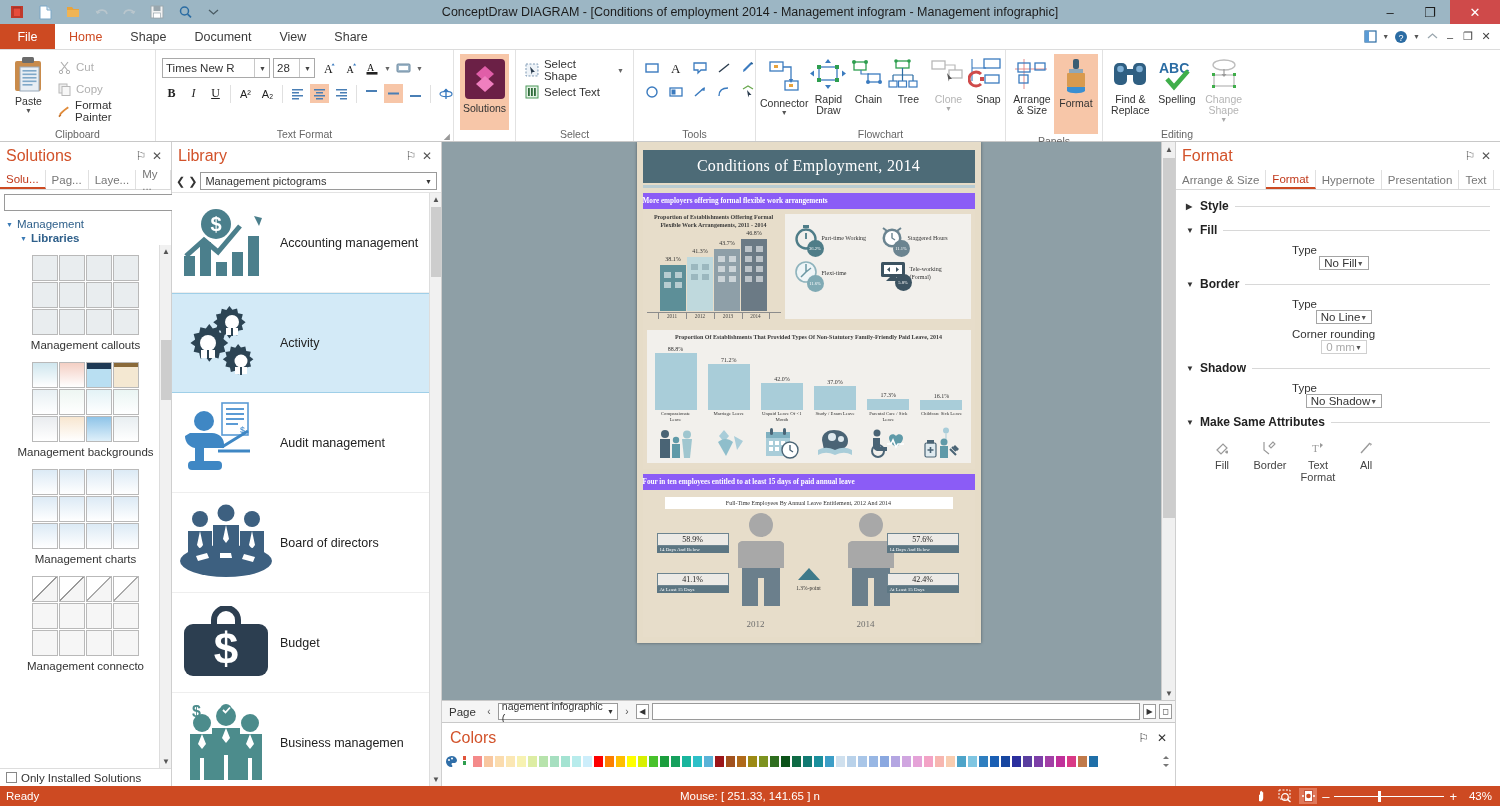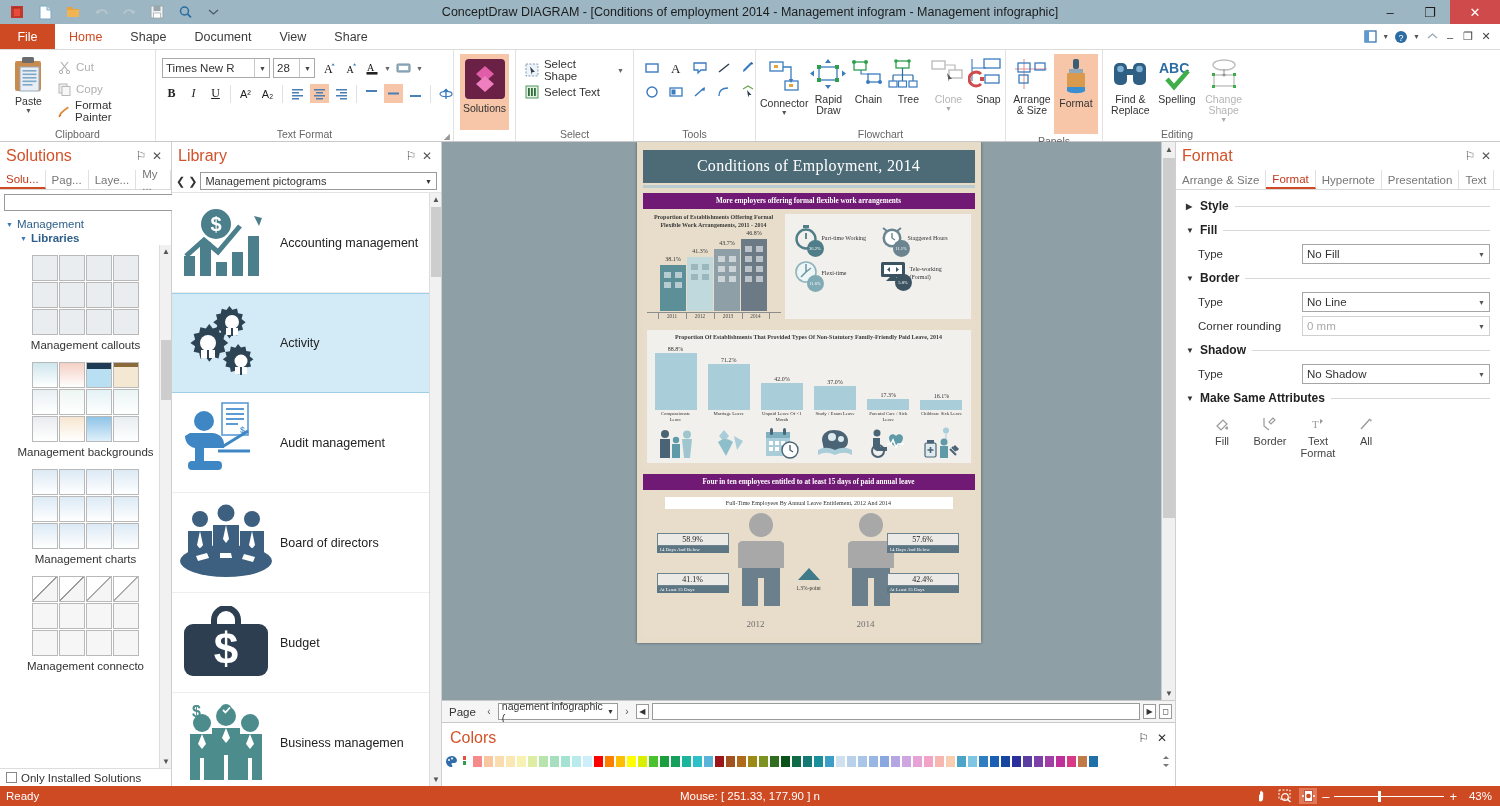--- a/index.html
+++ b/index.html
@@ -130,21 +130,21 @@
   .sw { width:11px; height:13px; border:1px solid #fff; flex:0 0 auto; }
   .sw-ctrl { width:14px; height:14px; display:flex; align-items:center; justify-content:center; cursor:pointer; }
 
   
   .fmt-panel { width:325px; border-left:1px solid #cfcfcf; }
   .fmt-body { flex:1; overflow:hidden; padding:6px 10px 0 10px; }
   .sect { margin-bottom:4px; }
   .sect-hd { display:flex; align-items:center; gap:6px; font-weight:bold; font-size:12px; color:#222; padding:3px 0; cursor:pointer; }
   .sect-hd .tri { font-size:8px; color:#333; width:8px; }
   .sect-line { flex:1; height:1px; background:#d8d8d8; }
-  .fld { display:flex; align-items:center; margin:4px 0 4px 12px; }
+  .fld { display:flex; align-items:center; margin:4px 0 4px 12px;flex-direction:column; }
   .fld .flabel { width:104px; font-size:11.5px; color:#333; }
   .fsel { flex:1; height:20px; border:1px solid #a5a5a5; background:#fff; display:flex; align-items:center; padding:0 4px; font-size:11.5px; cursor:pointer; }
   .fsel.disabled { color:#aaa; border-color:#d0d0d0; }
   .fsel .dd { margin-left:auto; font-size:7px; color:#555; }
   .msa { display:flex; gap:0px; margin:8px 0 0 12px; }
   .msa-item { width:48px; display:flex; flex-direction:column; align-items:center; font-size:11px; color:#444; cursor:pointer; }
   .msa-item .lbl { margin-top:3px; text-align:center; line-height:12px; }
 
   
   .statusbar { height:20px; background:#cd4a22; color:#fff; display:flex; align-items:center; font-size:11.5px; flex:0 0 auto; position:relative; }
@@ -154,21 +154,21 @@
   .sb-ico { width:18px; height:16px; display:flex; align-items:center; justify-content:center; cursor:pointer; }
   .sb-ico.sel { background:#e0785a; }
   .zoom-track { width:110px; height:16px; position:relative; display:flex; align-items:center; cursor:pointer; }
   .zoom-line { position:absolute; left:0; right:0; height:1px; background:#fff; }
   .zoom-knob { position:absolute; left:44px; width:3px; height:11px; background:#fff; }
   .zoom-pct { min-width:30px; text-align:right; }
 
   
   .ig-title { background:#4d6b77; color:#fff; text-align:center; font-family:"Liberation Serif", serif; font-size:16px; padding:7px 0 8px 0; margin:8px 6px 0 6px; letter-spacing:.3px; }
   .ig-rule { height:3px; background:#b9ccd2; margin:2px 6px 0 6px; }
-  .ig-band { background:#701a75; color:#fff; text-align:center; font-family:"Liberation Serif", serif; font-size:7.2px; padding:4px 0; margin:5px 6px 0 6px; font-weight:bold; }
+  .ig-band { background:#8b5cf6; color:#fff; font-family:"Liberation Serif", serif; font-size:7.2px; padding:4px 0; margin:5px 6px 0 6px; font-weight:bold; }
   .ig-card { background:#e7ddca; margin:0 6px; padding:5px 4px 6px 4px; }
   .ig-inner { background:#f2f0ec; padding:4px; }
   .ig-s1 { display:flex; gap:4px; }
   .ig-ch-title { font-family:"Liberation Serif", serif; font-size:6px; text-align:center; color:#3a3a3a; line-height:7.6px; font-weight:bold; }
   .bldg-chart { position:relative; height:82px; display:flex; align-items:flex-end; justify-content:center; gap:1px; }
   .bldg { position:relative; width:26px; }
   .bldg .pct { position:absolute; top:-9px; left:50%; transform:translateX(-50%); font-size:6px; font-family:"Liberation Serif", serif; color:#333; white-space:nowrap; }
   .bldg .body { width:100%; }
   .win-grid { display:grid; grid-template-columns:repeat(2,7px); grid-gap:4px; justify-content:center; padding-top:7px; }
   .win-grid i { display:block; height:6px; background:rgba(255,255,255,.55); }
@@ -1497,21 +1497,21 @@
               <span class="lbl">All</span>
             </div>
           </div>
         </div>
       </div>
     </div>
   </div>
 
   <div class="statusbar">
     <span class="sb-ready">Ready</span>
-    <span class="sb-mouse">Mouse: [ 251.33, 177.90 ] n</span>
+    <span class="sb-mouse">Mouse: [ 251.33, 141.65 ] n</span>
     <div class="sb-right">
       <span class="sb-ico">
         <svg width="14" height="14" viewBox="0 0 14 14">
             <path d="M4 12V6c0-.8 1-.8 1 0v2V3c0-.9 1.1-.9 1.1 0v4.5V2.4c0-1 1.1-1 1.1 0V7.5V3.6c0-.9 1-.9 1 0V9c0 2-1 3.4-2.6 3.4z" fill="#fff"></path>
           </svg>
       </span>
       <span class="sb-ico">
         <svg width="15" height="14" viewBox="0 0 15 14">
             <rect x="1" y="1" width="11" height="9" fill="none" stroke="#fff" stroke-dasharray="2 1.5"></rect>
             <circle cx="7" cy="8" r="3.3" fill="none" stroke="#fff" stroke-width="1.2"></circle>

